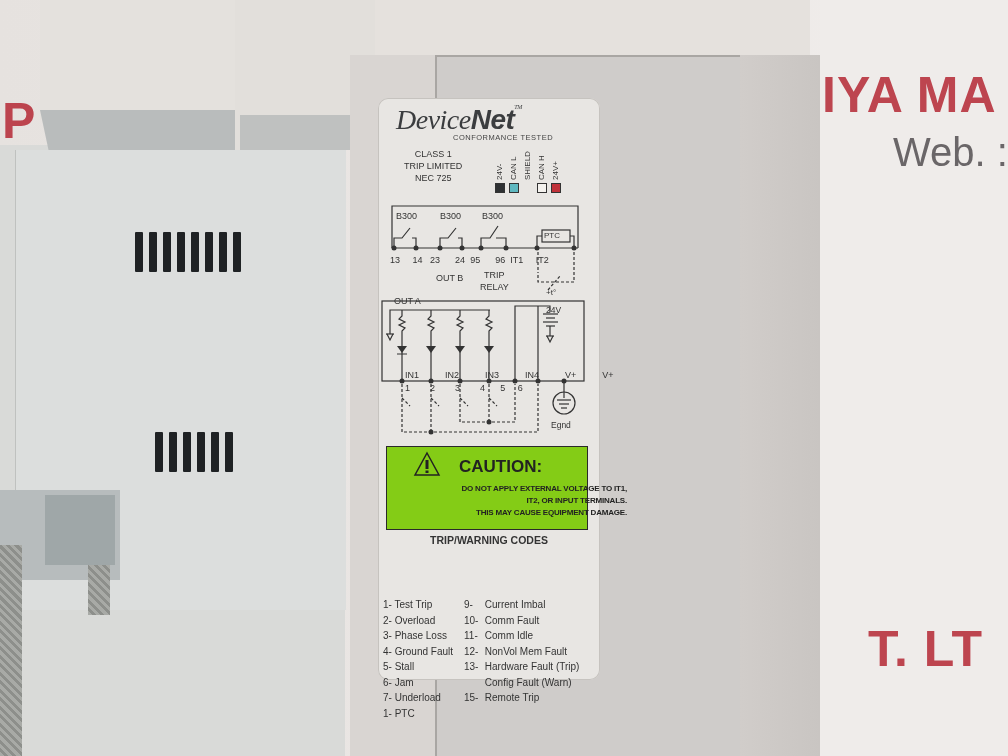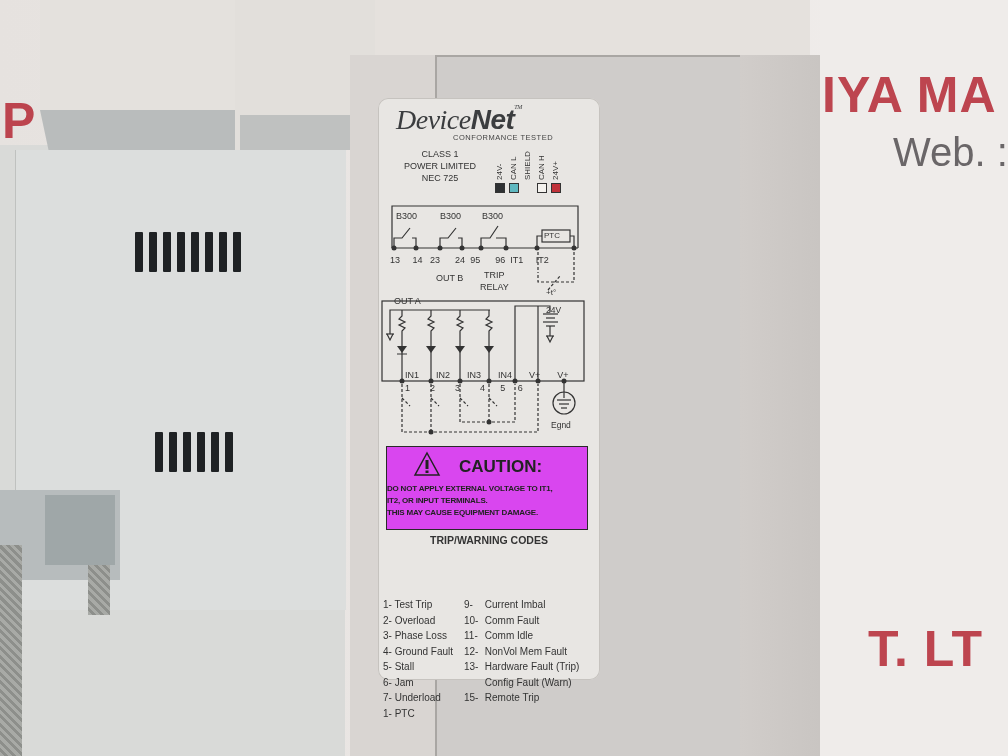--- a/index.html
+++ b/index.html
@@ -30,23 +30,23 @@
   .label{left:378px;top:98px;width:222px;height:582px;background:#e8e6e3;border-radius:10px;box-shadow:0 0 0 1px #c6c3bf inset;}
   .logo{left:18px;top:6px;font-family:"Liberation Serif",serif;font-style:italic;font-size:28px;color:#3b3d3f;letter-spacing:-0.5px;}
   .logo b{font-family:"Liberation Sans",sans-serif;font-weight:bold;}
   .tm{font-size:6px;vertical-align:top;}
   .conf{left:75px;top:35px;font-size:7.5px;color:#444;letter-spacing:.5px;}
   .cls{left:26px;top:50px;font-size:9px;color:#333;line-height:12px;text-align:center;}
   .pins{left:116px;top:46px;display:flex;gap:3px;}
   .pin-col{display:flex;flex-direction:column;align-items:center;width:11px;}
   .pin-txt{writing-mode:vertical-rl;transform:rotate(180deg);font-size:8px;color:#333;height:36px;text-align:left;}
   .sw{width:8px;height:8px;border:1px solid #333;margin-top:3px;}
-  .caution{left:8px;top:348px;width:200px;height:82px;background:#d946ef;border:1.5px solid #2a2a2a;}
+  .caution{left:8px;top:348px;width:200px;height:82px;background:#84cc16;border:1.5px solid #2a2a2a;}
   .caution-title{left:72px;top:10px;font-weight:bold;font-size:17px;color:#222;}
-  .caution-txt{left:0;top:36px;width:240px;text-align:left;font-size:8px;color:#222;line-height:12px;font-weight:bold;letter-spacing:-0.2px;}
+  .caution-txt{left:0;top:36px;width:240px;text-align:right;font-size:8px;color:#222;line-height:12px;font-weight:bold;letter-spacing:-0.2px;}
   .codes-title{left:0;top:436px;width:222px;text-align:center;font-weight:bold;font-size:10.5px;color:#333;}
   .codes{font-size:10px;color:#333;line-height:15.5px;margin-top:48px;}
   .codes-l{left:5px;top:451px;}
   .codes-r{left:86px;top:451px;}
   .codes-r .c2{display:inline-block;width:18px;}
 </style>
 </head>
 <body>
 
 <div class="abs bg-wall"></div>
@@ -96,21 +96,21 @@
 
 <div class="abs label">
 
   <div class="abs logo">
     <span>Device</span><b>Net</b><span class="tm">TM</span>
   </div>
   <div class="abs conf">CONFORMANCE TESTED</div>
 
   <div class="abs cls">
     <div>CLASS 1</div>
-    <div>POWER LIMITED</div>
+    <div>TRIP LIMITED</div>
     <div>NEC 725</div>
   </div>
 
   <div class="abs pins">
     <div class="pin-col">
         <span class="pin-txt">24V-</span>
         <div class="sw" style="background:#2f3133"></div>
       </div>
     <div class="pin-col">
         <span class="pin-txt">CAN L</span>
@@ -234,21 +234,21 @@
         <circle cx="82" cy="83" r="2.5"></circle>
       <circle cx="111" cy="83" r="2.5"></circle>
         <circle cx="137" cy="83" r="2.5"></circle>
         <circle cx="160" cy="83" r="2.5"></circle>
       <circle cx="186" cy="83" r="2.5"></circle>
         <circle cx="53" cy="134" r="2.5"></circle>
         <circle cx="111" cy="124" r="2.5"></circle>
     </g>
   </svg>
   <div class="abs" style="left:168px;top:207px;font-size:8.5px;color:#333;">24V</div>
-  <div class="abs" style="left:27px;top:272px;font-size:9px;color:#333;display:flex;gap:17px;">
+  <div class="abs" style="left:27px;top:272px;font-size:9px;color:#333;display:flex;gap:26px;">
     <span>IN1</span>
     <span>IN2</span>
     <span>IN3</span>
     <span>IN4</span>
     <span>V+</span>
     <span>V+</span>
   </div>
   <div class="abs" style="left:27px;top:285px;font-size:9px;color:#333;">
     <span>1</span>&nbsp;&nbsp;&nbsp;&nbsp;&nbsp;&nbsp;&nbsp;
     <span>2</span>&nbsp;&nbsp;&nbsp;&nbsp;&nbsp;&nbsp;&nbsp;

